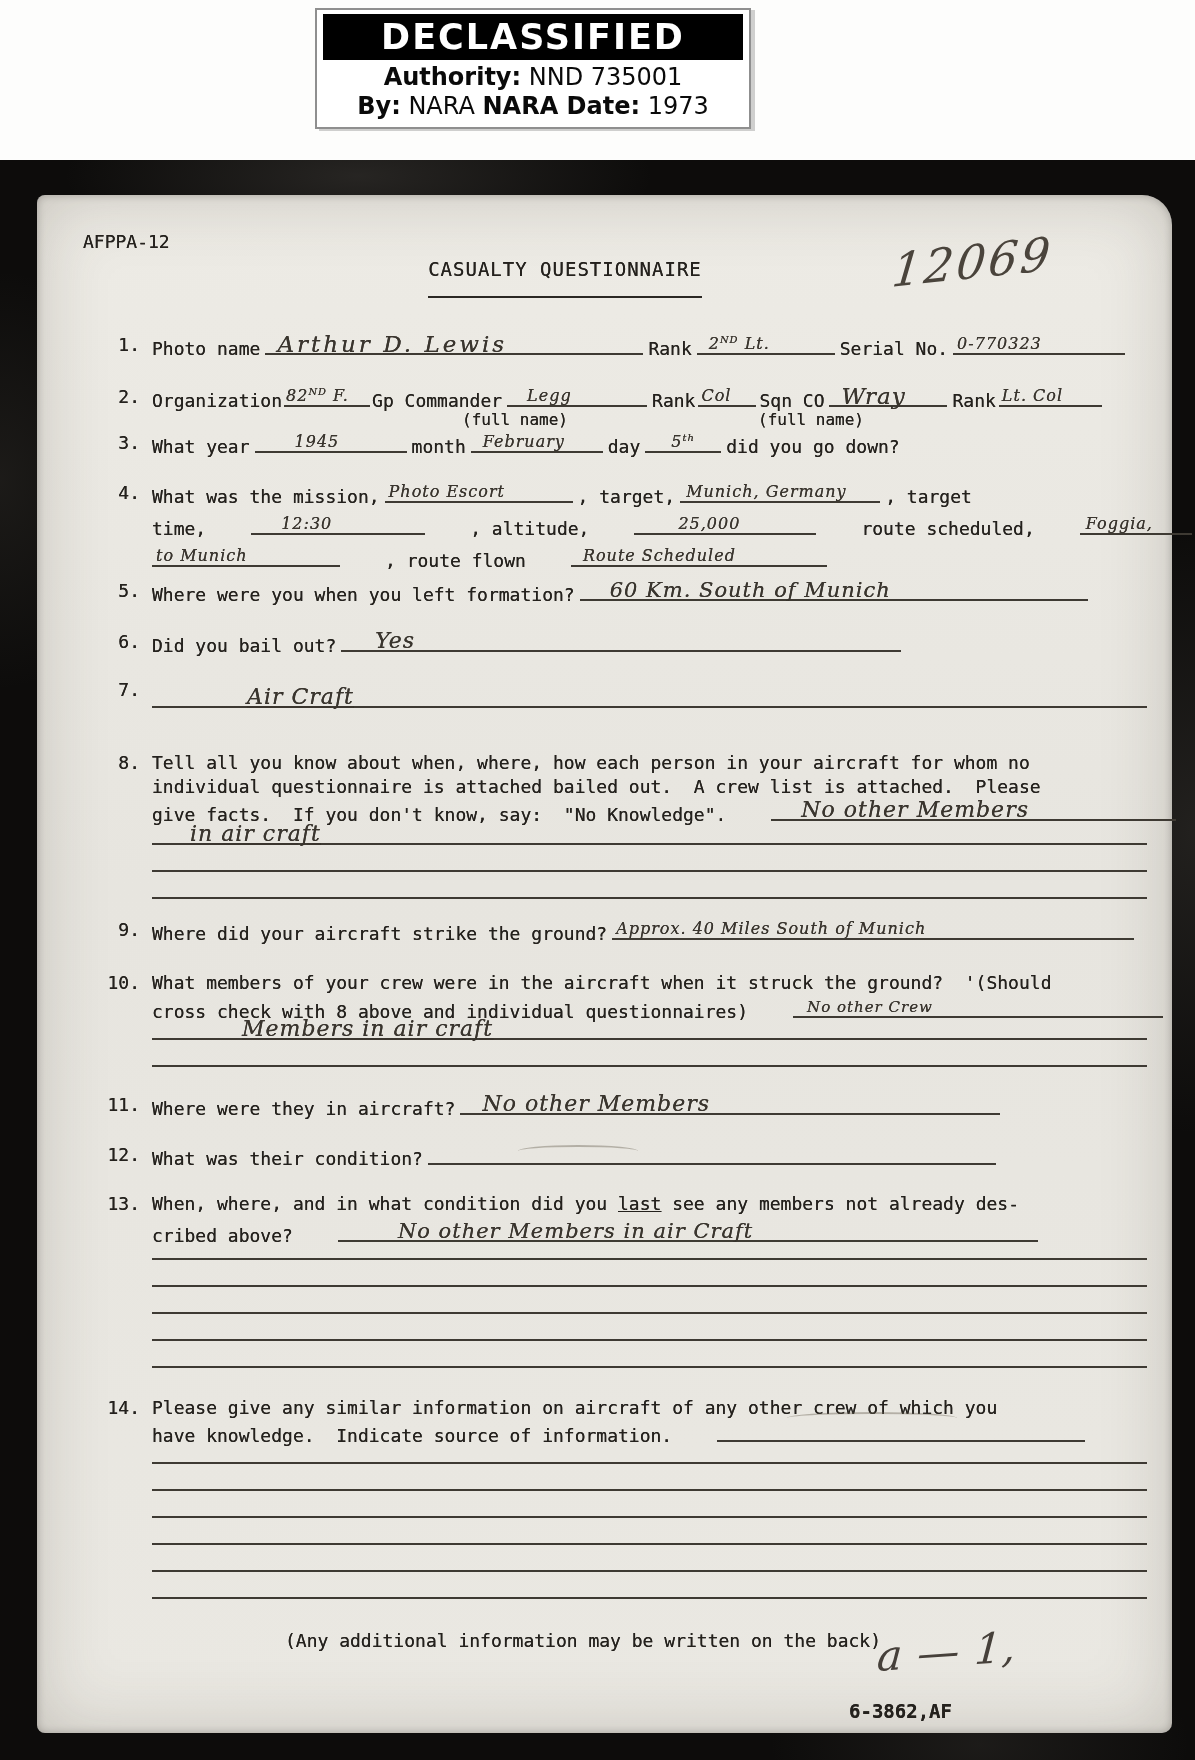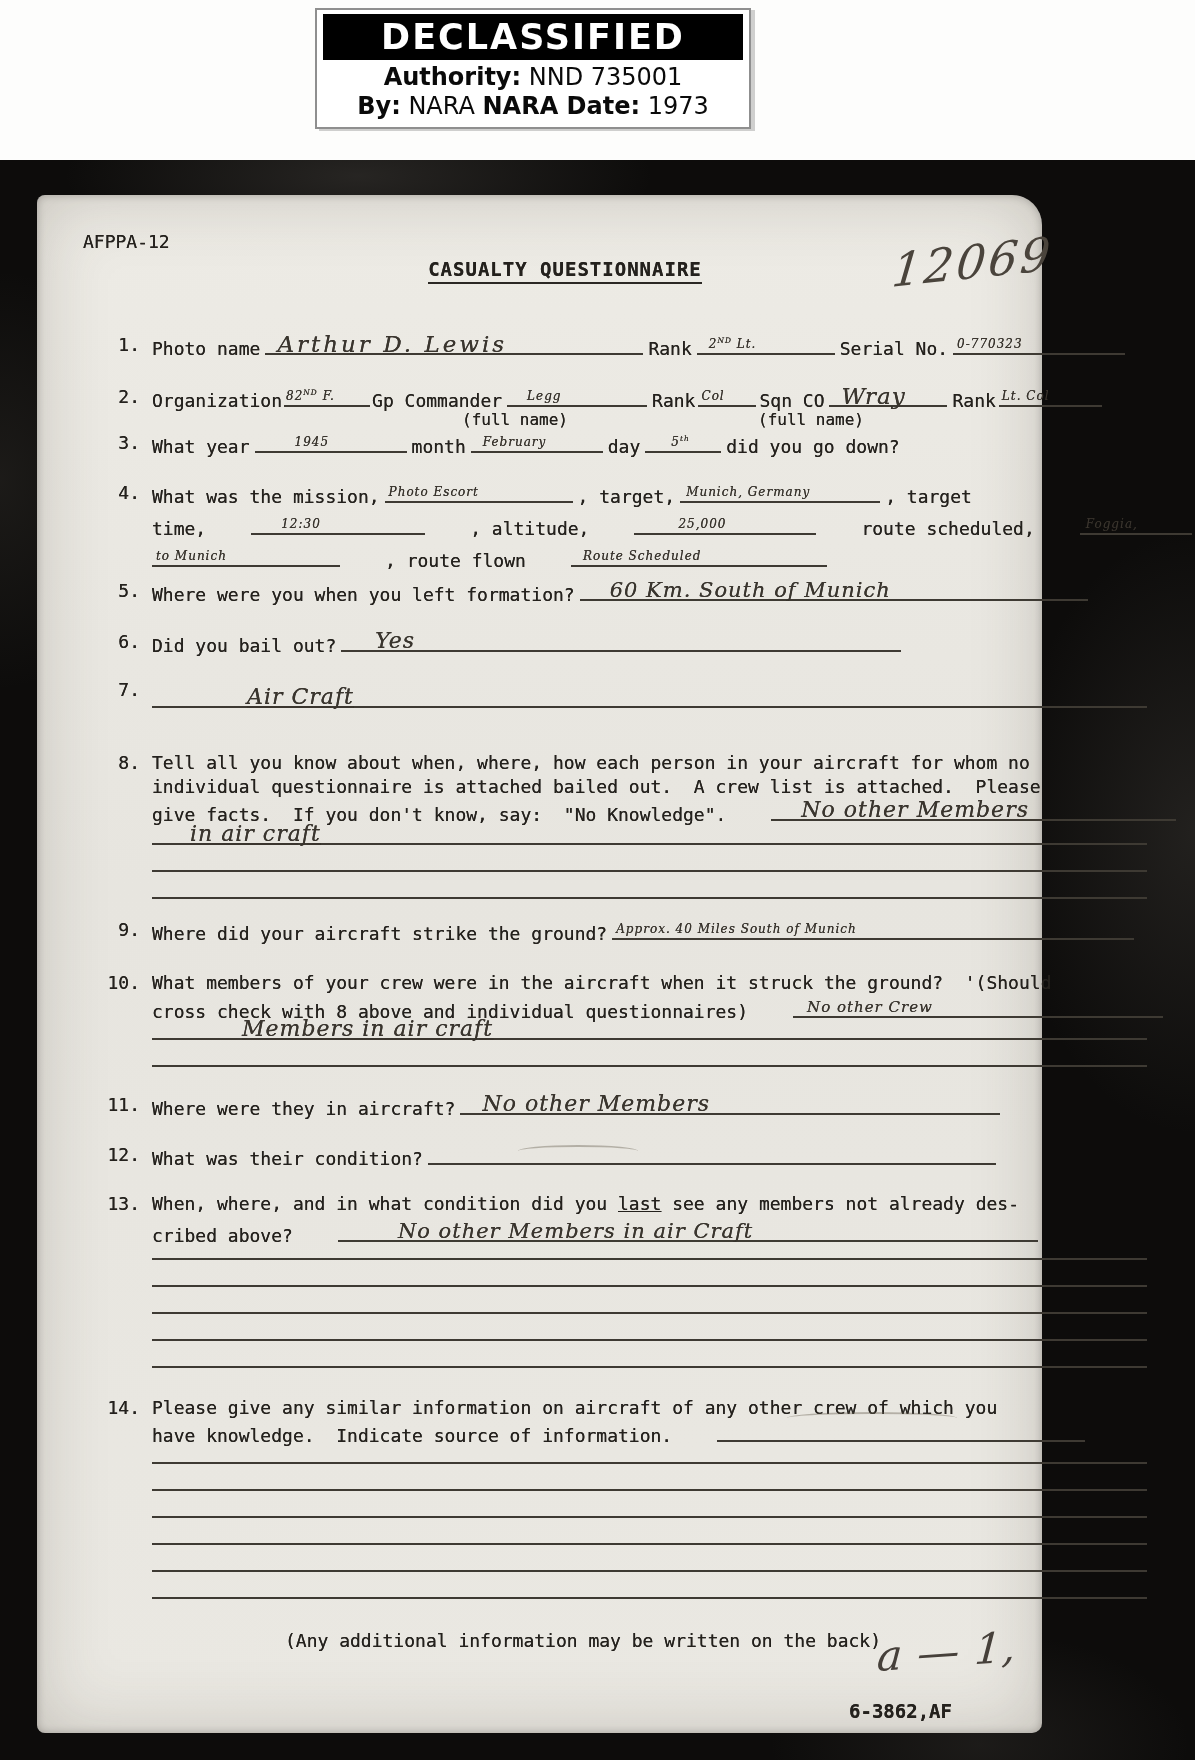--- a/index.html
+++ b/index.html
@@ -16,33 +16,33 @@
               font-family:"DejaVu Sans",sans-serif;}
   .stamp-line b{font-weight:bold;}
 
   
   .scan{position:absolute;left:0;top:160px;width:1195px;height:1600px;background:#0d0c0b;
         background-image:
           radial-gradient(ellipse 420px 120px at 30% 1%, rgba(130,125,118,.22), transparent 70%),
           radial-gradient(ellipse 260px 420px at 100% 42%, rgba(120,115,108,.20), transparent 72%),
           radial-gradient(ellipse 300px 160px at 82% 99%, rgba(110,105,98,.16), transparent 70%),
           radial-gradient(ellipse 200px 300px at 0% 20%, rgba(120,115,105,.14), transparent 70%);}
-  .paper{position:absolute;left:37px;top:35px;width:1005px;height:1538px;background:#e9e7e1;
+  .paper{position:absolute;left:37px;top:35px;width:1135px;height:1538px;background:#e9e7e1;
          background-image:linear-gradient(180deg,#edebe5 0%,#e7e5df 45%,#eae8e2 100%);
          border-radius:8px 30px 10px 8px;
          box-shadow:inset 0 0 70px rgba(70,60,45,.22), inset 0 0 8px rgba(0,0,0,.25);}
 
   
   .typed,.q,.doc-title,.form-number,.footer-note,.form-code{
       font-family:"DejaVu Sans Mono",monospace;color:#24211d;
       text-shadow:0 0 .5px rgba(36,33,29,.9);}
   .form-number{position:absolute;left:46px;top:36px;font-size:18px;}
   .doc-title{position:absolute;left:78px;top:63px;width:900px;text-align:center;font-size:19px;}
-  .doc-title span{border-bottom:2px solid #2b2824;padding-bottom:2px;letter-spacing:1px;font-weight:bold;}
-  .hw{font-family:"DejaVu Serif",serif;font-style:italic;color:#3a352e;font-size:12px;
+  .doc-title span{border-bottom:2px solid #2b2824;padding-bottom:16px;letter-spacing:1px;}
+  .hw{font-family:"DejaVu Serif",serif;font-style:italic;color:#3a352e;font-size:16px;
       letter-spacing:1px;white-space:nowrap;}
   .hw b{font-weight:inherit;}
   .hw sup{font-size:62%;}
   .page-num{position:absolute;left:855px;top:40px;font-size:46px;color:#4a443c;
             transform:rotate(-6deg) skewX(-12deg);letter-spacing:3px;}
 
   .q{position:absolute;left:115px;width:1000px;font-size:18px;line-height:24px;}
   .qn{position:absolute;right:100%;padding-right:12px;white-space:pre;}
   .line{display:flex;align-items:baseline;}
   .line span{white-space:pre;}

